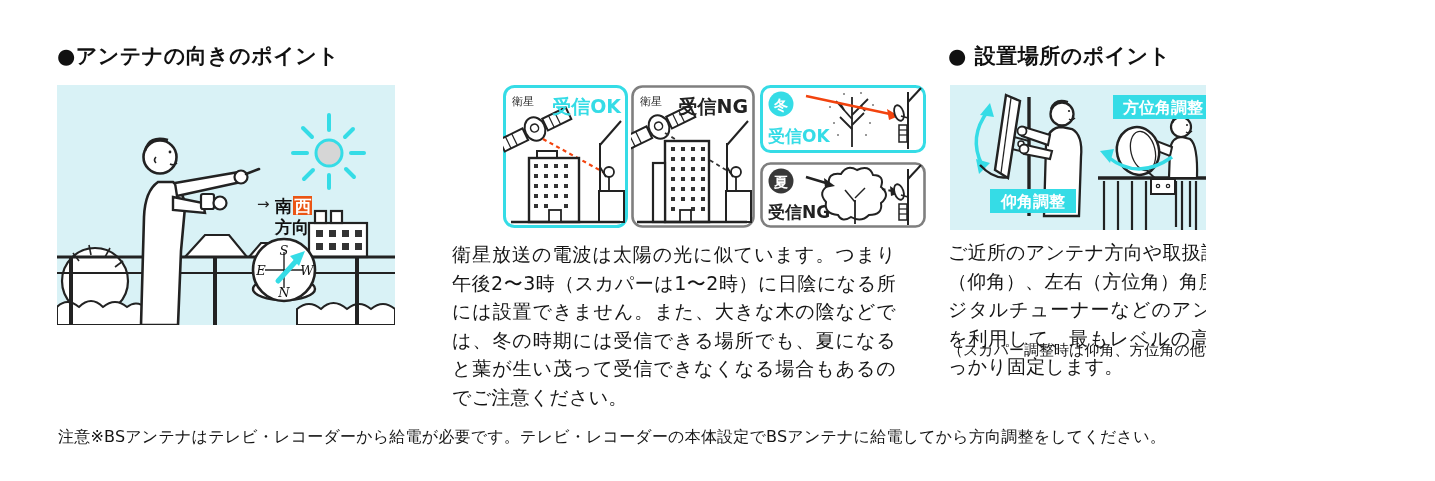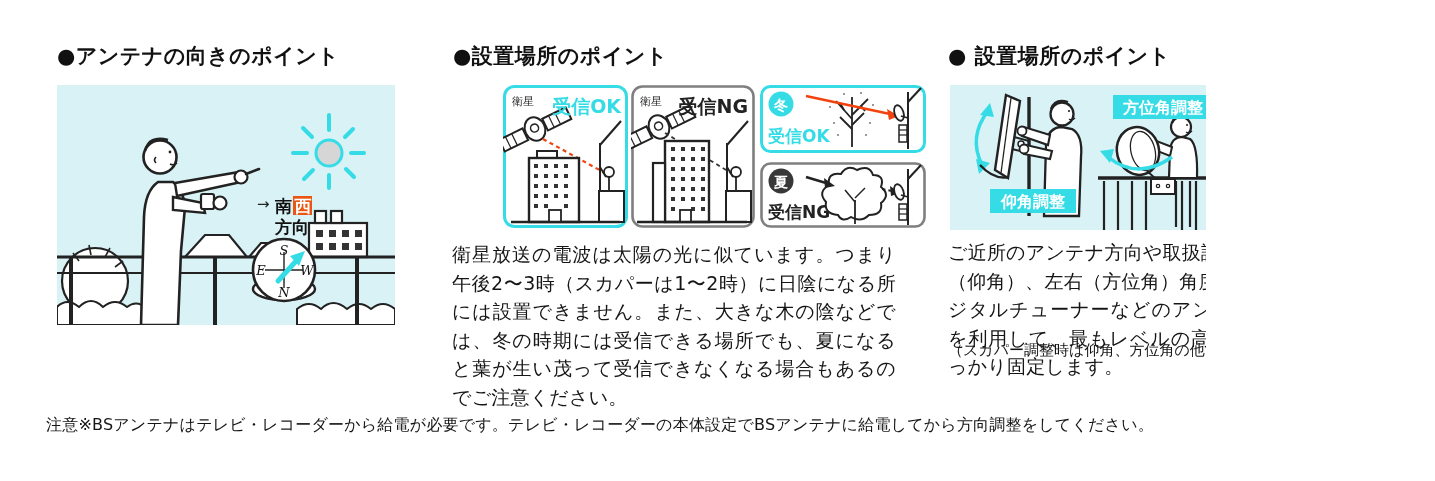--- a/index.html
+++ b/index.html
@@ -30,21 +30,21 @@
     letter-spacing:0.2px; color:#151515; text-align:justify;
   }
   .body-1 { left:57px;  top:332px; width:345px; }
   .body-2 { left:452px; top:240px; width:444px; }
   .body-3 { left:948px; top:238px; width:446px; }
   .note-3 {
     position:absolute; margin:0; left:948px; top:339px; width:446px;
     font-size:15px; line-height:22px; color:#151515; white-space:nowrap;
   }
   .footer-note {
-    position:absolute; margin:4px; left:42px; top:411px; width:1360px;
+    position:absolute; margin:16px; left:42px; top:411px; width:1360px;
     font-size:16px; letter-spacing:0.2px; color:#151515; white-space:nowrap;
   }
   svg text { font-family:"DejaVu Sans","Liberation Sans",sans-serif; }
   .compass-letter { font-family:"DejaVu Serif","Liberation Serif",serif; font-style:italic; }
 </style>
 </head>
 <body>
 
 <div class="page">
 
@@ -138,21 +138,20 @@
         <text x="204" y="190" text-anchor="middle" class="compass-letter" font-size="13" fill="#111">E</text>
         <text x="250" y="190" text-anchor="middle" class="compass-letter" font-size="13" fill="#111">W</text>
         <text x="227" y="212" text-anchor="middle" class="compass-letter" font-size="13" fill="#111">N</text>
         <line x1="221" y1="196" x2="240" y2="175" stroke="#35dce6" stroke-width="5" stroke-linecap="round"></line>
         <polygon points="248,166 233,171 242,181" fill="#35dce6"></polygon>
       </g>
     </svg>
   </div>
 
 
-  <h2 class="heading h-2">●設置場所のポイント</h2>
 
   <div class="illus panels">
 
     <div class="panel panel-a">
       <svg viewBox="0 0 125 143" width="125" height="143">
         <rect x="1.5" y="1.5" width="122" height="140" rx="10" fill="#fff" stroke="#35dce6" stroke-width="3"></rect>
         <text x="9" y="20" font-size="11" fill="#222">衛星</text>
         <g transform="translate(32,44) rotate(-26)" stroke="#222" fill="#fff">
           <rect x="-37" y="-6" width="26" height="13" stroke-width="2"></rect>
           <line x1="-30" y1="-6" x2="-30" y2="7" stroke-width="1.2"></line>

